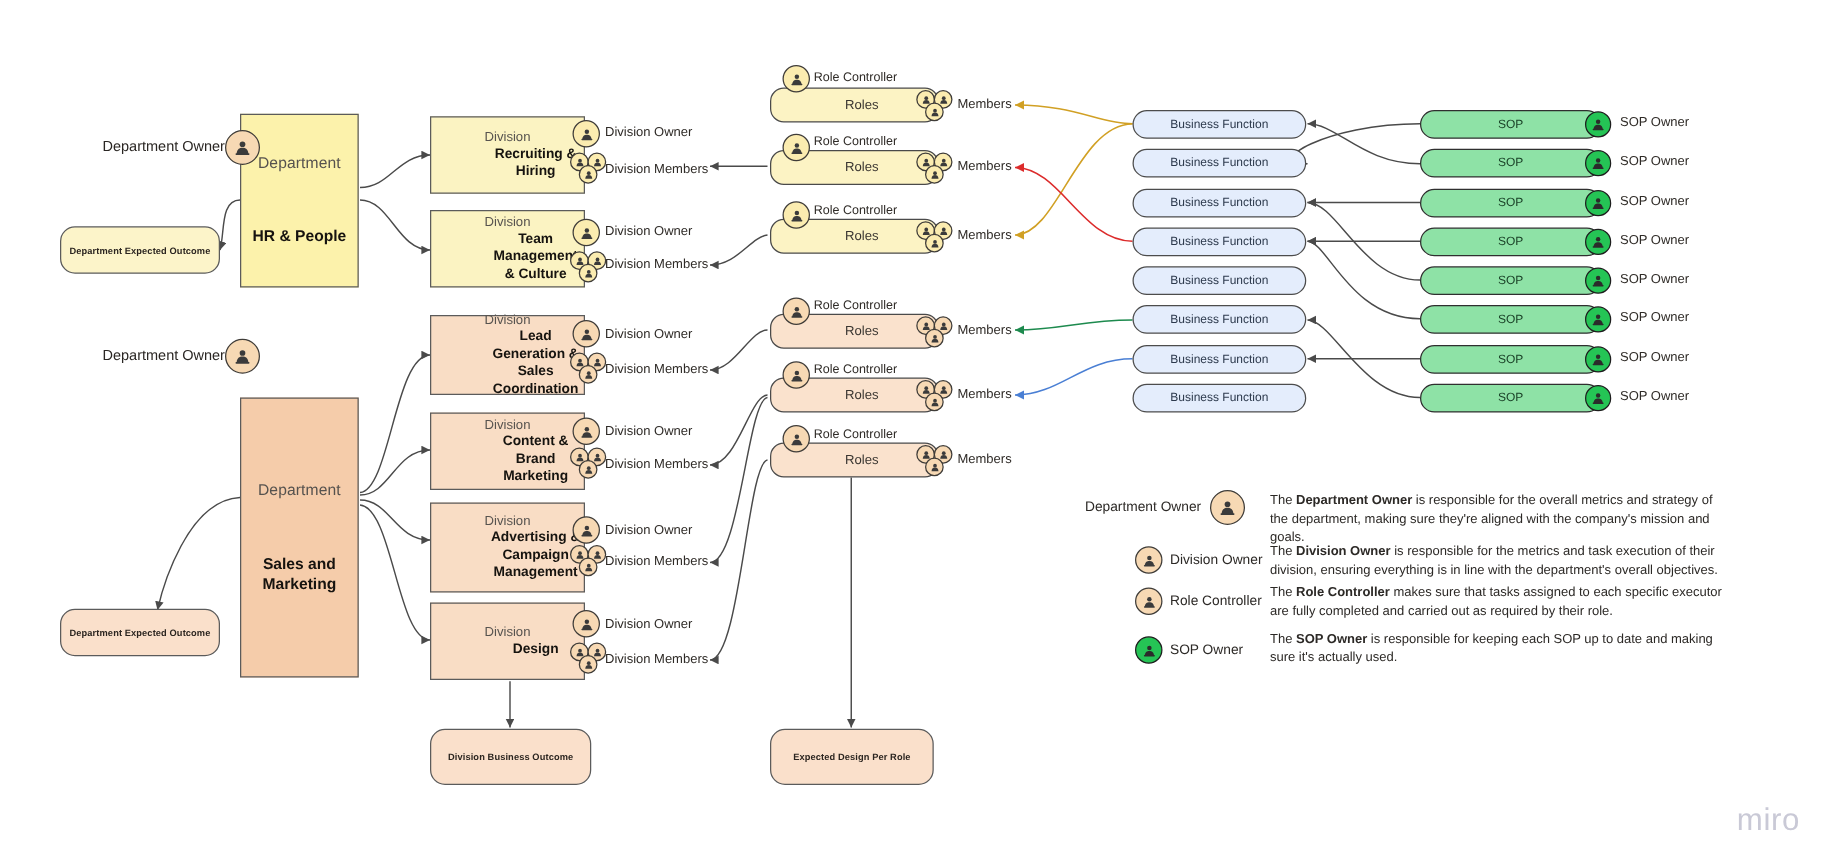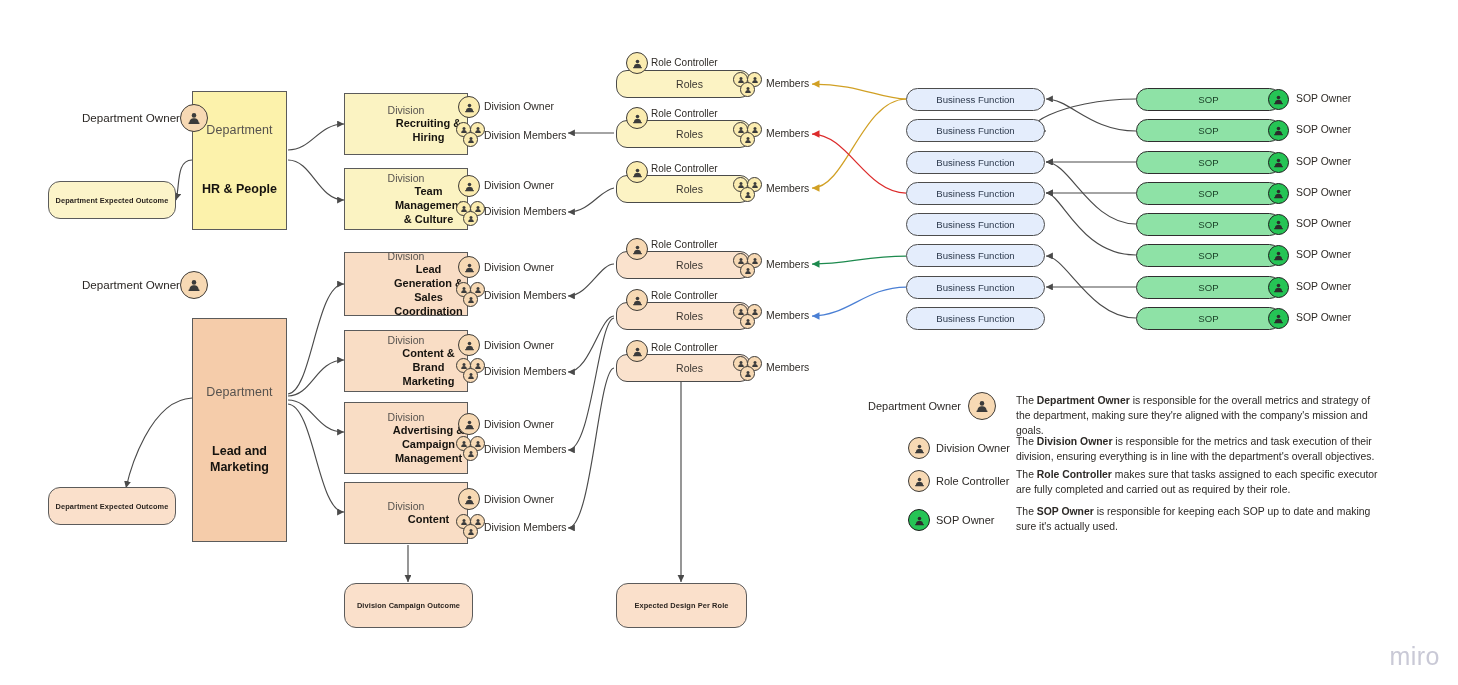--- a/index.html
+++ b/index.html
@@ -160,21 +160,21 @@
   <div class="node dept dept-yellow" style="left:192px;top:91px;height:139px;">
     <div class="inner">
       <span class="lbl">Department</span>
       <span class="nm">HR &amp; People</span>
     </div>
   </div>
 
   <div class="node dept dept-peach" style="left:192px;top:318px;height:224px;">
     <div class="inner">
       <span class="lbl">Department</span>
-      <span class="nm">Lead and Marketing</span>
+      <span class="nm">Sales and Marketing</span>
     </div>
   </div>
 
   <div class="av" style="left:180px;top:104px;width:28px;height:28px;">
     <svg width="14" height="14" viewBox="0 0 16 16">
         <circle cx="8" cy="5" r="2.6" fill="#3b3b3b"></circle>
         <path d="M2.6 14 C2.8 9.6 5.2 8.3 8 8.3 C10.8 8.3 13.2 9.6 13.4 14 Z" fill="#3b3b3b"></path>
         <rect x="1.6" y="13.2" width="12.8" height="1.6" rx=".8" fill="#3b3b3b"></rect>
       </svg>
   </div>
@@ -223,21 +223,21 @@
   </div>
   <div class="node div-box div-peach" style="left:344px;top:402px;height:72px;">
     <div class="inner" style="display:flex;flex-direction:column;">
       <span class="lbl">Division</span>
       <span class="nm">Advertising &amp; Campaign Management</span>
     </div>
   </div>
   <div class="node div-box div-peach" style="left:344px;top:482px;height:62px;">
     <div class="inner" style="display:flex;flex-direction:column;">
       <span class="lbl">Division</span>
-      <span class="nm">Content</span>
+      <span class="nm">Design</span>
     </div>
   </div>
 
   <div class="av ylw" style="left:458px;top:96px;width:22px;height:22px;">
     <svg width="11" height="11" viewBox="0 0 16 16">
         <circle cx="8" cy="5" r="2.6" fill="#3b3b3b"></circle>
         <path d="M2.6 14 C2.8 9.6 5.2 8.3 8 8.3 C10.8 8.3 13.2 9.6 13.4 14 Z" fill="#3b3b3b"></path>
         <rect x="1.6" y="13.2" width="12.8" height="1.6" rx=".8" fill="#3b3b3b"></rect>
       </svg>
   </div>
@@ -408,21 +408,21 @@
     <div class="m m3">
         <svg width="8" height="8" viewBox="0 0 16 16">
           <circle cx="8" cy="5" r="3" fill="#3b3b3b"></circle>
           <path d="M2.4 14 C2.6 9.4 5.1 8 8 8 C10.9 8 13.4 9.4 13.6 14 Z" fill="#3b3b3b"></path>
         </svg>
       </div>
   </div>
   <div class="cap" style="left:484px;top:522px;">Division Members</div>
 
   <div class="node outcome" style="left:344px;top:583px;width:129px;height:45px;">
-    <span class="t">Division Campaign Outcome</span>
+    <span class="t">Division Business Outcome</span>
   </div>
 
   <div class="node roles roles-yellow" style="left:616px;top:70px;">
     <span class="t">Roles</span>
   </div>
   <div class="av ylw" style="left:626px;top:52px;width:22px;height:22px;">
     <svg width="11" height="11" viewBox="0 0 16 16">
         <circle cx="8" cy="5" r="2.6" fill="#3b3b3b"></circle>
         <path d="M2.6 14 C2.8 9.6 5.2 8.3 8 8.3 C10.8 8.3 13.2 9.6 13.4 14 Z" fill="#3b3b3b"></path>
         <rect x="1.6" y="13.2" width="12.8" height="1.6" rx=".8" fill="#3b3b3b"></rect>

